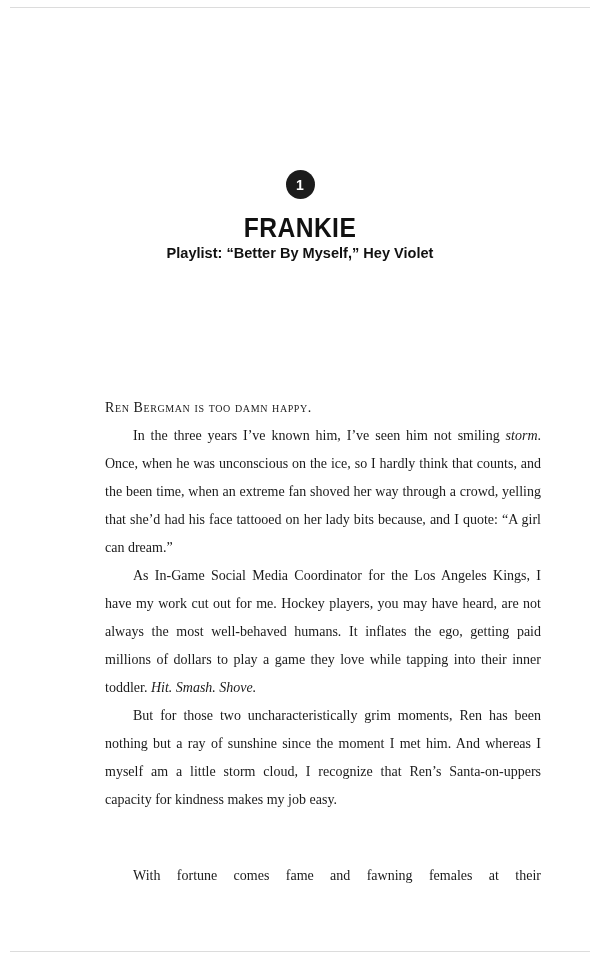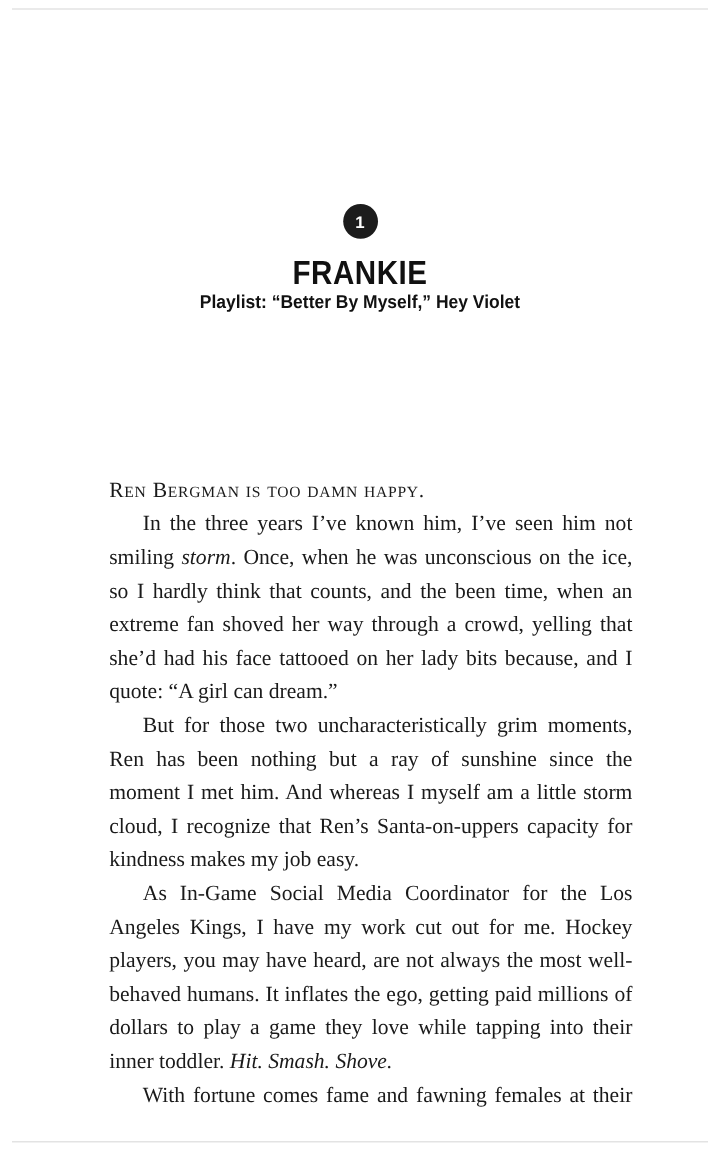--- a/index.html
+++ b/index.html
@@ -58,35 +58,36 @@
   .playlist-line {
     font-size: 15.5px;
     font-weight: 700;
     color: #111111;
     transform: scaleX(0.94);
   }
 
   .body-text {
     position: absolute;
     top: 394px;
-    left: 91px;
+    left: 105px;
     width: 436px;
-    font-size: 18px;
+    font-size: 14px;
     line-height: 28px;
     text-align: justify;
   }
   .body-text p {
     margin: 0;
   }
   .body-text p.indent {
     text-indent: 28px;
   }
   .body-text p.continued {
     text-indent: 28px;
     text-align-last: justify;
+    margin-top: 48px;
   }
   .smallcaps {
     font-variant: small-caps;
     letter-spacing: 0.6px;
   }
   .italic {
     font-style: italic;
   }
 </style>
 </head>
@@ -97,19 +98,19 @@
 
   <div class="chapter-header">
     <div class="chapter-badge">1</div>
     <div class="chapter-title">FRANKIE</div>
     <div class="playlist-line">Playlist: “Better By Myself,” Hey Violet</div>
   </div>
 
   <div class="body-text">
       <p class="opener"><span class="smallcaps">Ren Bergman is too damn happy.</span></p>
       <p class="indent"><span>In the three years I’ve known him, I’ve seen him not smiling </span><span class="italic">storm</span><span>. Once, when he was unconscious on the ice, so I hardly think that counts, and the been time, when an extreme fan shoved her way through a crowd, yelling that she’d had his face tattooed on her lady bits because, and I quote: “A girl can dream.”</span></p>
+      <p class="indent"><span>As In-Game Social Media Coordinator for the Los Angeles Kings, I have my work cut out for me. Hockey players, you may have heard, are not always the most well-behaved humans. It inflates the ego, getting paid millions of dollars to play a game they love while tapping into their inner toddler. </span><span class="italic">Hit. Smash. Shove.</span></p>
       <p class="indent"><span>But for those two uncharacteristically grim moments, Ren has been nothing but a ray of sunshine since the moment I met him. And whereas I myself am a little storm cloud, I recognize that Ren’s Santa-on-uppers capacity for kindness makes my job easy.</span></p>
-      <p class="indent"><span>As In-Game Social Media Coordinator for the Los Angeles Kings, I have my work cut out for me. Hockey players, you may have heard, are not always the most well-behaved humans. It inflates the ego, getting paid millions of dollars to play a game they love while tapping into their inner toddler. </span><span class="italic">Hit. Smash. Shove.</span></p>
       <p class="continued"><span>With fortune comes fame and fawning females at their</span></p>
     </div>
 
   <div class="page-edge-bottom"></div>
 </div>
 
 </body></html>

